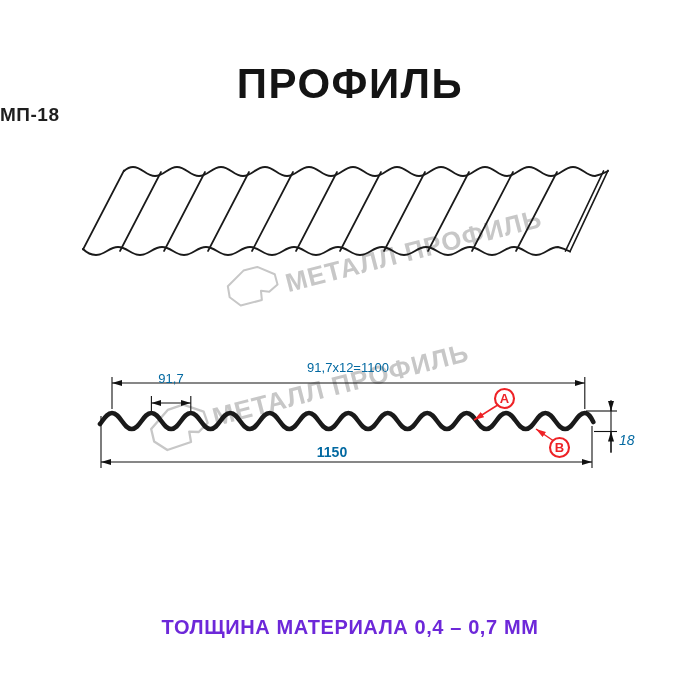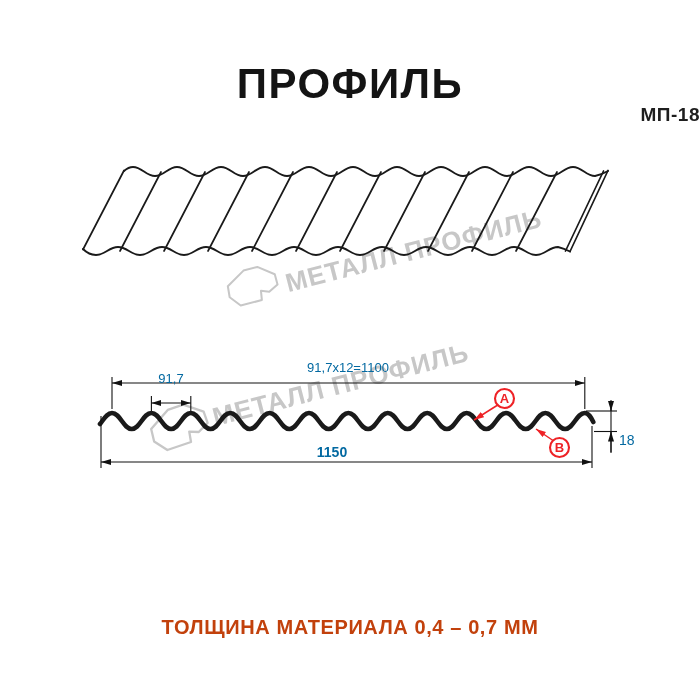--- a/index.html
+++ b/index.html
@@ -7,47 +7,47 @@
     width:700px; height:700px; position:relative; overflow:hidden;
     background:#ffffff;
     font-family:"Liberation Sans", sans-serif;
   }
   .abs { position:absolute; }
   .title {
     left:0; top:60px; width:700px; text-align:center;
     font-size:42px; font-weight:800; letter-spacing:1.5px; color:#141414;
   }
   .subtitle {
-    left:0; top:104px; width:700px; text-align:right;
+    left:0; top:104px; width:700px; text-align:left;
     font-size:19px; font-weight:700; letter-spacing:0.5px; color:#1e1e1e;
   }
   .wm-text {
     color:#c7c7c7; font-weight:700; font-size:26px; letter-spacing:1px;
     white-space:nowrap; transform:rotate(-14.5deg); transform-origin:center;
     width:252px; text-align:center;
   }
   #wm1-text { left:282px; top:237px; }
   #wm2-text { left:209px; top:371px; }
   svg.layer { left:0; top:0; }
   .dim {
     font-size:13px; color:#0369a1; white-space:nowrap;
   }
   #dim-top    { left:268px; top:360px; width:160px; text-align:center; }
   #dim-pitch  { left:141px; top:371px; width:60px;  text-align:center; }
   #dim-width  { left:302px; top:444px; width:60px;  text-align:center; font-size:14px;font-weight:bold; }
-  #dim-height { left:619px; top:432px; font-size:14px; }
+  #dim-height { left:619px; top:432px; font-size:14px;font-style:italic; }
   .marker-letter {
     width:19px; height:19px; text-align:center; line-height:19px;
     font-size:13px; font-weight:700; color:#ee2226;
   }
   #label-a { left:495px; top:389px; }
   #label-b { left:550px; top:438px; }
   .footer-note {
     left:0; top:616px; width:700px; text-align:center;
-    font-size:20px; font-weight:700; letter-spacing:0.6px; color:#c2410c;
+    font-size:20px; font-weight:700; letter-spacing:0.6px; color:#6d28d9;
   }
 </style>
 </head>
 <body>
 
 <div class="abs title">ПРОФИЛЬ</div>
 <div class="abs subtitle">МП-18</div>
 
 <div class="abs wm-text" id="wm1-text">МЕТАЛЛ ПРОФИЛЬ</div>
 <div class="abs wm-text" id="wm2-text">МЕТАЛЛ ПРОФИЛЬ</div>

